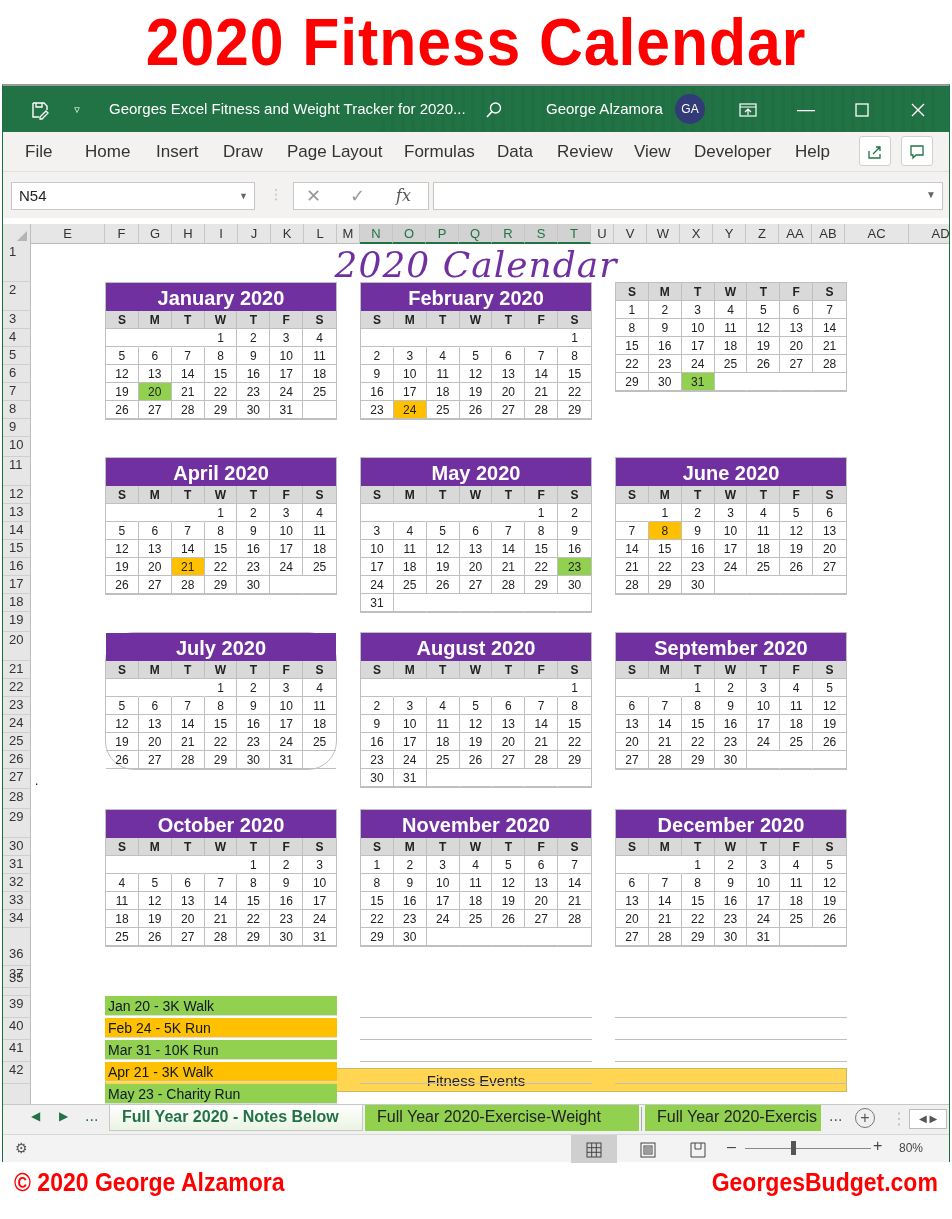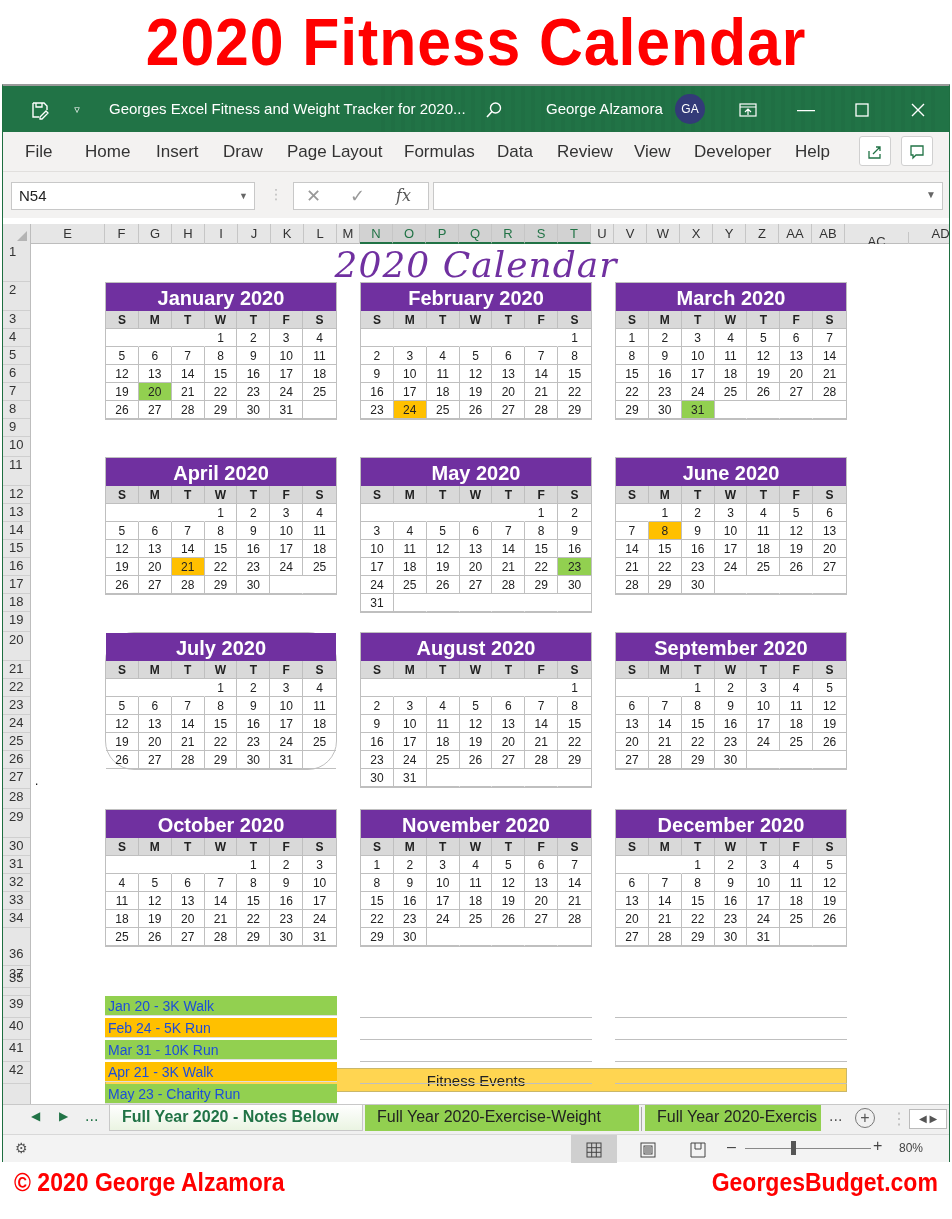--- a/index.html
+++ b/index.html
@@ -34,21 +34,21 @@
 .month{position:absolute;width:232px;border:1px solid #bfbfbf}
 .mh{height:28px;background:#7030a0;color:#fff;font-weight:bold;font-size:20px;text-align:center;line-height:30px}
 .wk{display:grid;grid-template-columns:repeat(7,1fr)}
 .dh{background:#d9d9d9;font-weight:bold;font-size:12px;text-align:center;height:18px;line-height:18px;border-right:1px solid #bfbfbf;border-bottom:1px solid #bfbfbf;color:#222}
 .d{font-size:12px;text-align:center;height:18px;line-height:18px;border-right:1px solid #bfbfbf;border-bottom:1px solid #bfbfbf;color:#222}
 .d.e{border-right-color:transparent}
 .d.g{background:#92d050}
 .d.o{background:#ffc000}
 .wk>div:nth-child(7n){border-right:none}
 .events-hdr{position:absolute;left:74px;top:824px;width:742px;height:24px;background:#ffd551;border:1px solid #c9b76a;text-align:center;line-height:24px;font-size:15px;color:#222}
-.ev{position:absolute;left:74px;width:232px;height:20px;font-size:14px;line-height:20px;padding-left:3px;color:#1d4ed8;border-bottom:1px solid #ddd}
+.ev{position:absolute;left:74px;width:232px;height:20px;font-size:14px;line-height:20px;padding-left:3px;color:#0f172a;border-bottom:1px solid #ddd}
 .line{position:absolute;height:1px;background:#bfbfbf}
 .sheettabs{position:absolute;left:0;top:1018px;width:946px;height:30px;background:#f0f0f0;border-top:1px solid #c8c8c8}
 .stab{position:absolute;top:0;height:26px;line-height:24px;font-size:16px;padding:0 12px;color:#222}
 .stab.active{background:linear-gradient(#fff,#eaf4e2);color:#217346;font-weight:bold;border:1px solid #c8c8c8;border-top:none}
 .stab.green{background:#92d050}
 .statusbar{position:absolute;left:0;top:1048px;width:946px;height:28px;background:#f3f3f3;border-top:1px solid #d8d8d8}
 .footer-l{position:absolute;left:14px;top:1168px;font-size:25px;font-weight:bold;color:#f00;transform:scaleX(.92);transform-origin:left}
 .footer-r{position:absolute;right:14px;top:1168px;font-size:25px;font-weight:bold;color:#f00;transform:scaleX(.92);transform-origin:right}
 </style>
 </head>
@@ -154,21 +154,21 @@
       <div class="ch sel" style="left: 522px; width: 33px;">S</div>
       <div class="ch sel" style="left: 555px; width: 33px;">T</div>
       <div class="ch" style="left: 588px; width: 23px;">U</div>
       <div class="ch" style="left: 611px; width: 33px;">V</div>
       <div class="ch" style="left: 644px; width: 33px;">W</div>
       <div class="ch" style="left: 677px; width: 33px;">X</div>
       <div class="ch" style="left: 710px; width: 33px;">Y</div>
       <div class="ch" style="left: 743px; width: 33px;">Z</div>
       <div class="ch" style="left: 776px; width: 33px;">AA</div>
       <div class="ch" style="left: 809px; width: 33px;">AB</div>
-      <div class="ch" style="left: 842px; width: 64px; margin-top: 8px;">AC</div>
+      <div class="ch" style="left: 842px; width: 64px;">AC</div>
       <div class="ch" style="left: 906px; width: 64px;">AD</div>
     </div>
 
   <div class="rowhdr" id="rowhdr">
       <div class="rh" style="top: 0px; height: 38px; line-height: 58px; padding-top: 0px; display: flex; align-items: flex-end;">1</div>
       <div class="rh" style="top: 38px; height: 29px; line-height: 40px; padding-top: 0px; display: flex; align-items: flex-end;">2</div>
       <div class="rh" style="top: 67px; height: 18px; line-height: 18px; padding-top: 0px; display: flex; align-items: flex-end;">3</div>
       <div class="rh" style="top: 85px; height: 18px; line-height: 18px; padding-top: 0px; display: flex; align-items: flex-end;">4</div>
       <div class="rh" style="top: 103px; height: 18px; line-height: 18px; padding-top: 0px; display: flex; align-items: flex-end;">5</div>
       <div class="rh" style="top: 121px; height: 18px; line-height: 18px; padding-top: 0px; display: flex; align-items: flex-end;">6</div>
@@ -300,21 +300,20 @@
           <div class="d">23</div>
           <div class="d o">24</div>
           <div class="d">25</div>
           <div class="d">26</div>
           <div class="d">27</div>
           <div class="d">28</div>
           <div class="d">29</div>
         </div>
       </div>
       <div class="month" style="left: 584px; top: 38px;">
-        <div class="mh">March 2020</div>
         <div class="wk">
           <div class="dh">S</div>
           <div class="dh">M</div>
           <div class="dh">T</div>
           <div class="dh">W</div>
           <div class="dh">T</div>
           <div class="dh">F</div>
           <div class="dh">S</div>
           <div class="d">1</div>
           <div class="d">2</div>

